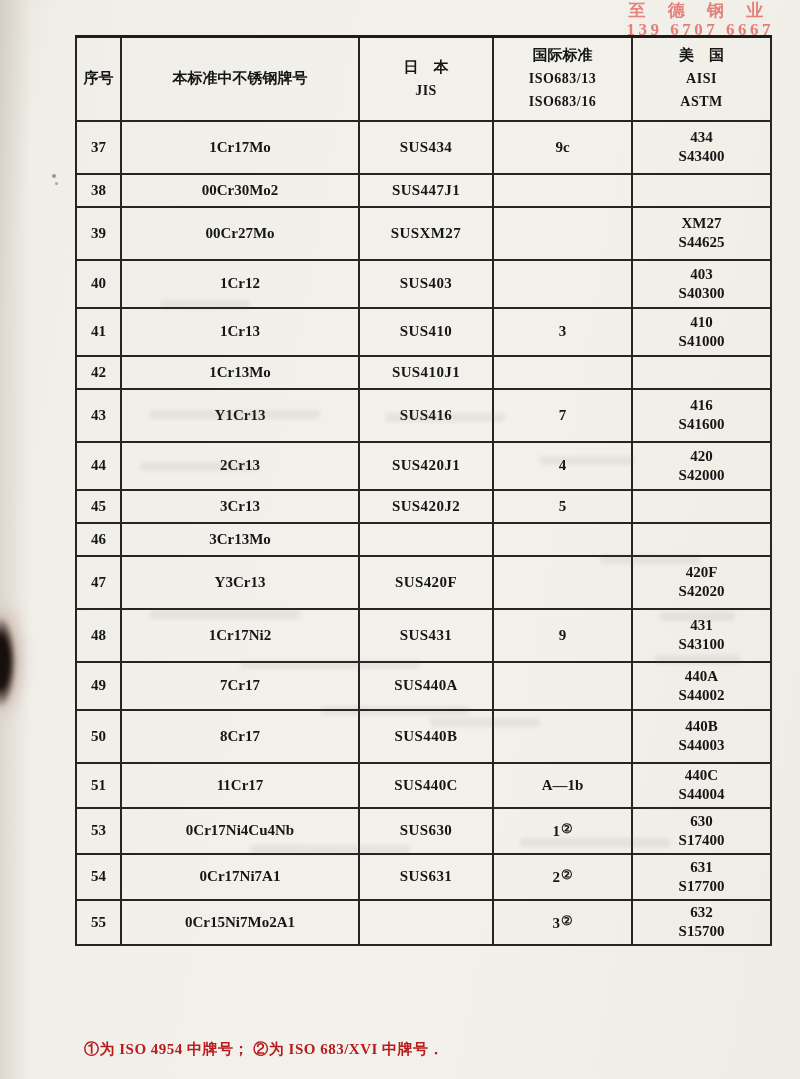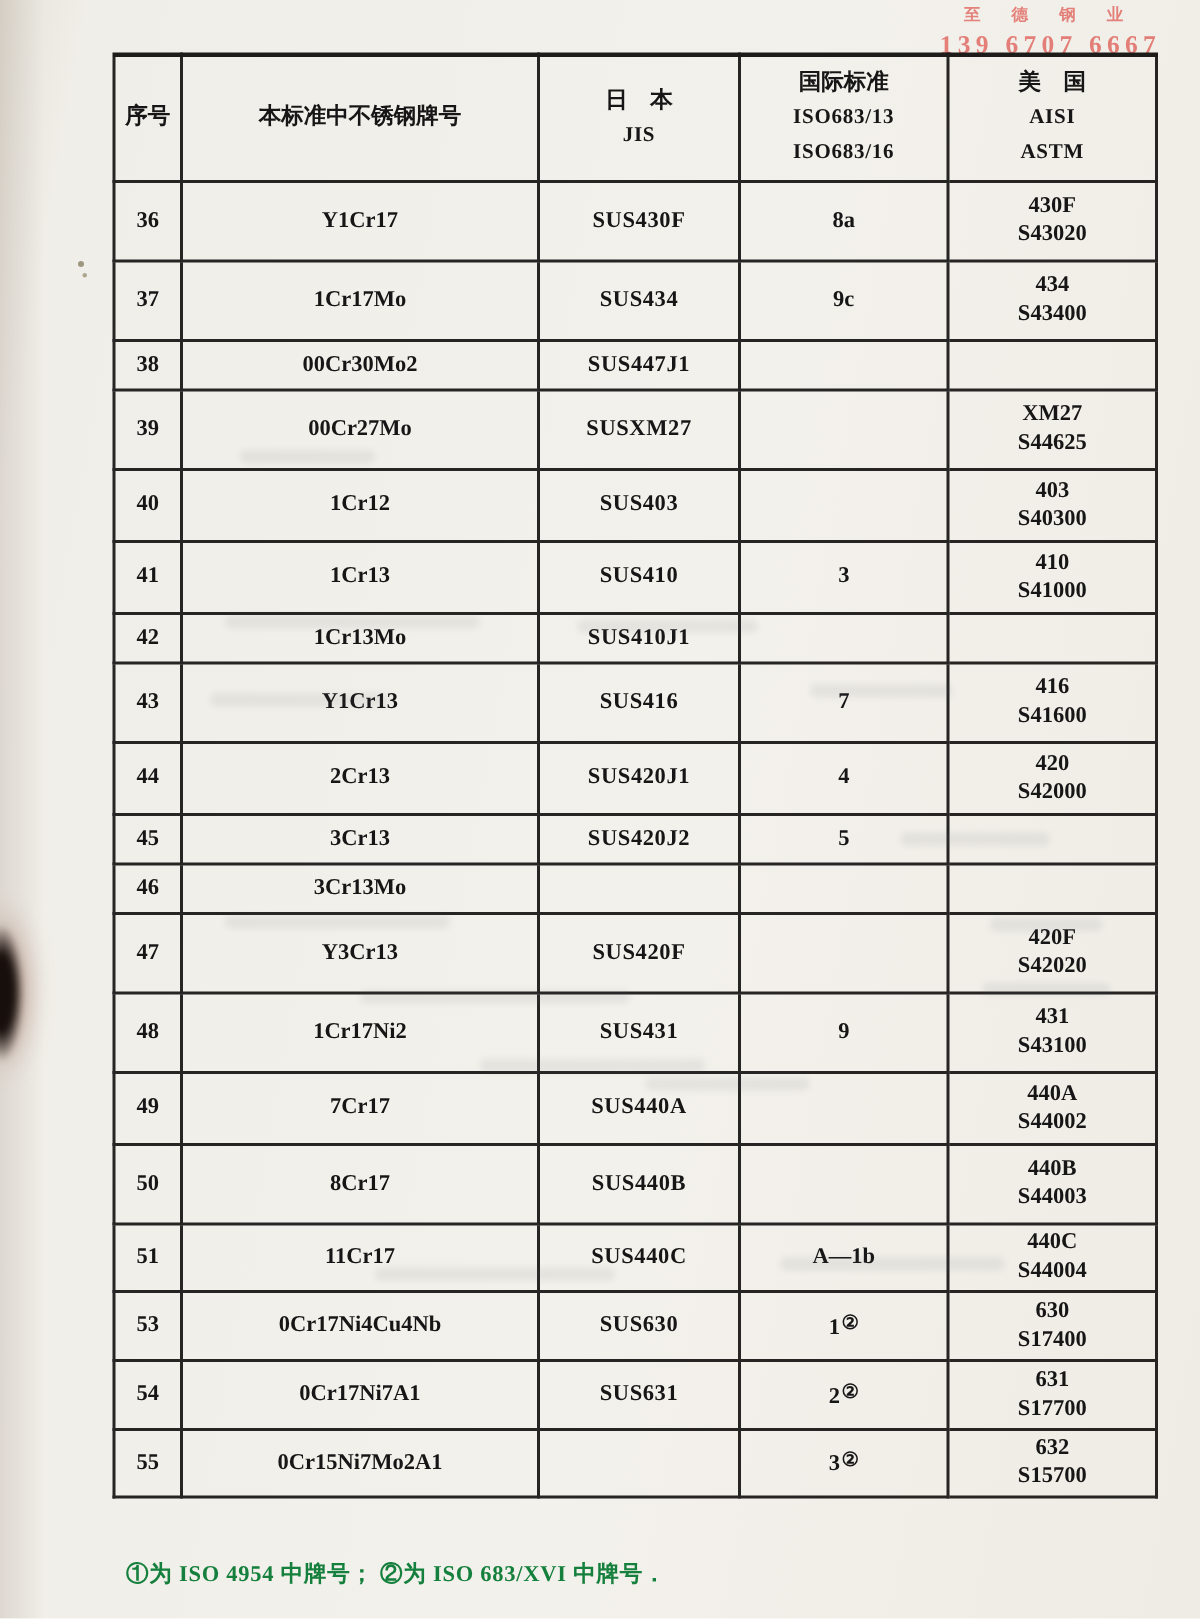--- a/index.html
+++ b/index.html
@@ -32,21 +32,21 @@
   }
   .speck2{
     position:absolute;left:55px;top:182px;width:3px;height:3px;border-radius:50%;
     background:rgba(90,80,40,0.45);
   }
   
   .watermark{
     position:absolute;top:2px;right:26px;text-align:center;
     font-family:"Liberation Serif",serif;font-weight:bold;line-height:17px;
   }
-  .watermark .wm-company{font-size:11px;letter-spacing:9px;opacity:0.78;}
+  .watermark .wm-company{font-size:17px;letter-spacing:9px;opacity:0.78;}
   .watermark .wm-phone{font-size:17px;letter-spacing:3.5px;opacity:0.8;margin-top:2px;}
   
   table.sheet{
     position:absolute;left:75px;top:35px;width:695px;
     border-collapse:collapse;table-layout:fixed;
     color:#161616;
   }
   table.sheet th, table.sheet td{
     border:2px solid #262524;
     padding:0;vertical-align:middle;text-align:center;
@@ -58,21 +58,21 @@
   .hdr-sub{line-height:23px;font-size:14px;letter-spacing:0.5px;}
   td.cell-grade{text-align:left;padding-left:13px;}
   td.cell-jis{text-align:left;padding-left:9px;letter-spacing:0.4px;}
   td.cell-iso{font-size:15px;}
   .iso-sup{font-size:13px;vertical-align:3px;margin-left:1px;}
   td.cell-us{font-size:14px;}
   .us-line{line-height:19px;}
   
   .footnote{
     position:absolute;left:84px;top:1040px;
-    font-size:15px;font-weight:bold;color:#15803d;letter-spacing:0.5px;
+    font-size:15px;font-weight:bold;color:#b91c1c;letter-spacing:0.5px;
   }
   
   .bleed{
     position:absolute;height:9px;border-radius:4px;
     background:#5a5a66;opacity:0.085;filter:blur(2px);
     pointer-events:none;
   }
 </style>
 </head>
 <body>
@@ -116,30 +116,20 @@
           <div class="hdr-sub">ISO683/16</div>
         </th>
         <th>
           <div class="hdr-line">美　国</div>
           <div class="hdr-sub">AISI</div>
           <div class="hdr-sub">ASTM</div>
         </th>
       </tr>
     </thead>
     <tbody>
-        <tr style="height: 53px;">
-          <td class="cell-no">36</td>
-          <td class="cell-grade">Y1Cr17</td>
-          <td class="cell-jis">SUS430F</td>
-          <td class="cell-iso"><span>8a</span></td>
-          <td class="cell-us">
-            <div class="us-line">430F</div>
-            <div class="us-line">S43020</div>
-          </td>
-        </tr>
         <tr style="height: 53px; padding-left: 26px;">
           <td class="cell-no">37</td>
           <td class="cell-grade">1Cr17Mo</td>
           <td class="cell-jis">SUS434</td>
           <td class="cell-iso"><span>9c</span></td>
           <td class="cell-us">
             <div class="us-line">434</div>
             <div class="us-line">S43400</div>
           </td>
         </tr>

